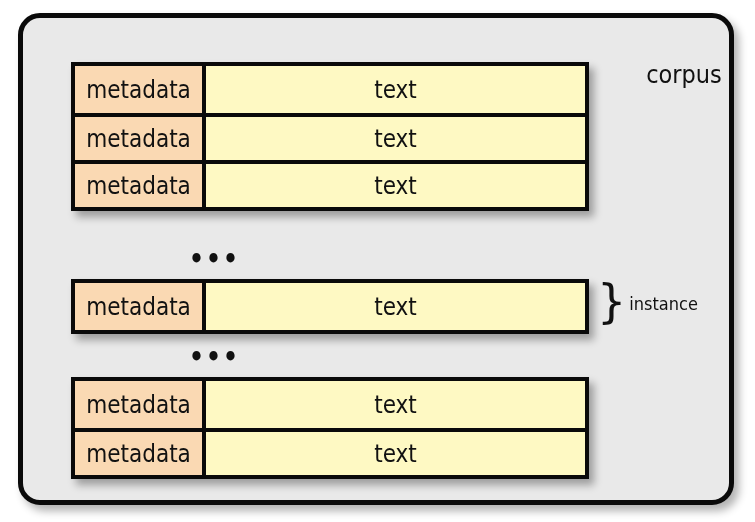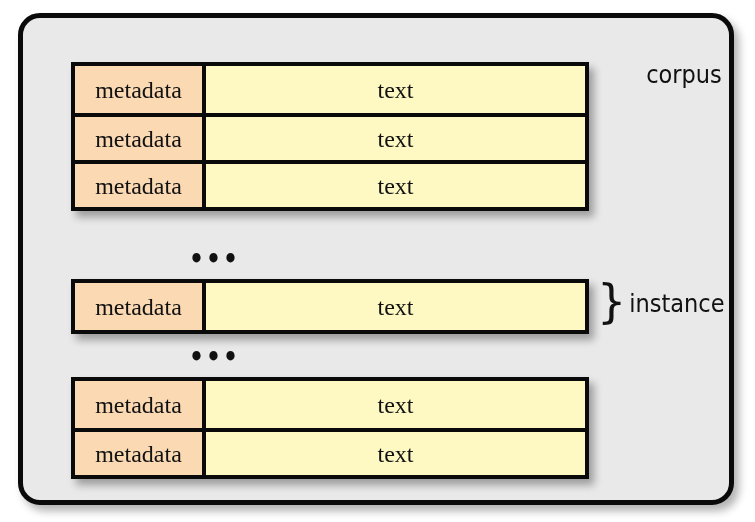--- a/index.html
+++ b/index.html
@@ -73,21 +73,20 @@
   }
 
   .cell {
     display: flex;
     align-items: center;
     justify-content: center;
     box-sizing: border-box;
     font-size: 24px;
     color: #111;
     line-height: 1;
-    font-family: Liberation Serif, serif;
   }
   .cell-meta {
     width: 131px;
     flex: 0 0 131px;
     background: #fad9b3;
     border-right: 4px solid #0a0a0a;
   }
   .cell-text {
     flex: 1 1 auto;
     background: #fef9c3;
@@ -116,21 +115,21 @@
     height: 47px;
   }
   .brace {
     font-size: 46px;
     line-height: 0.85;
     color: #111;
     font-family: "DejaVu Sans", sans-serif;
     transform: translateY(-2px);
   }
   .instance-label {
-    font-size: 25px;
+    font-size: 18px;
     color: #111;
     margin-left: 3px;
     white-space: nowrap;
   }
 </style>
 </head>
 <body>
 
 <div id="diagram">
 

